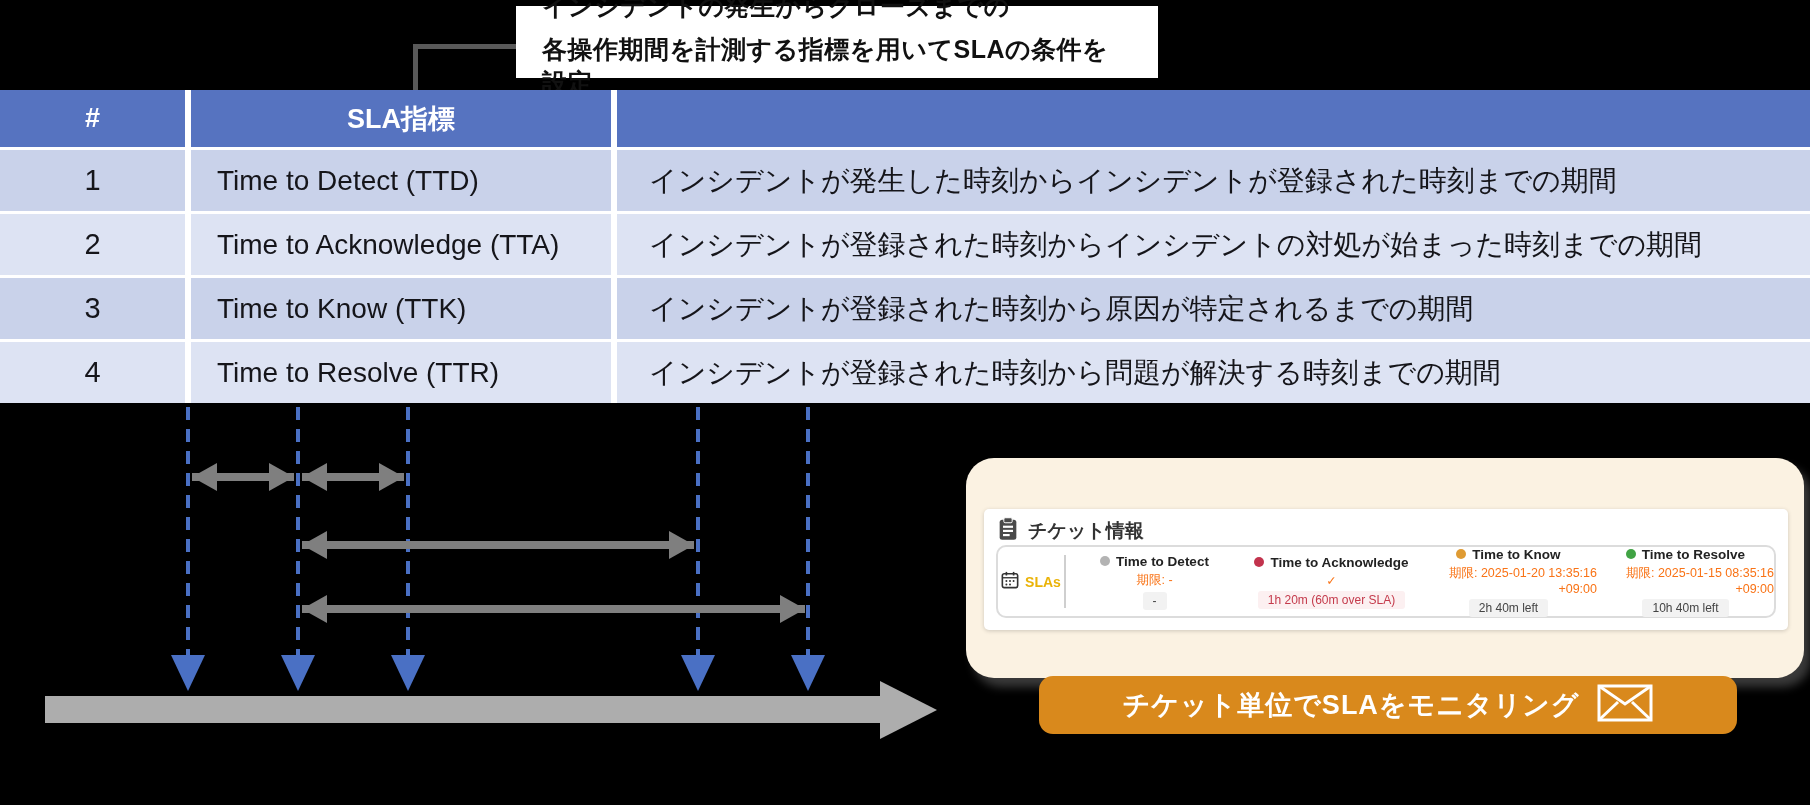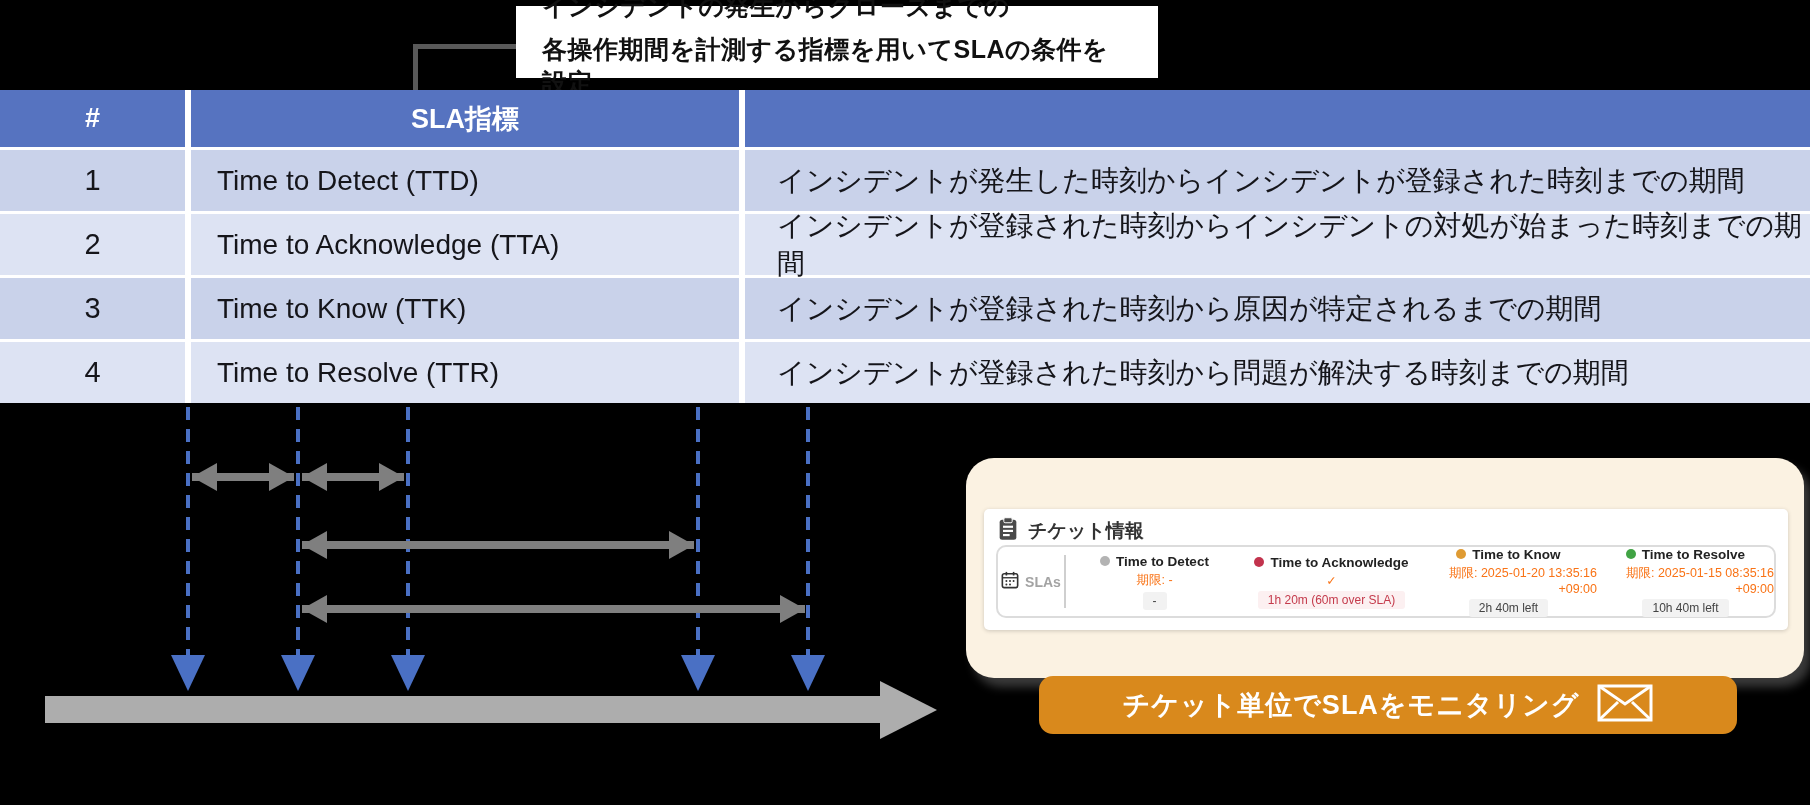--- a/index.html
+++ b/index.html
@@ -21,21 +21,21 @@
   .conn-v { left:413px; top:44px; width:5px; height:74px; background:#595959; }
 
   
   .sla-table { left:0; top:90px; width:1810px; background:#fff; }
   .t-row { display:flex; }
   .t-head { height:57px; }
   .t-body { height:61px; border-top:3px solid #fff; }
   .cell { display:flex; align-items:center; box-sizing:border-box; }
   .c1 { width:185px; justify-content:center; }
   .gap { width:6px; background:#fff; }
-  .c2 { width:548px; padding-left:26px; }
+  .c2 { width:420px; padding-left:26px; }
   .c3 { flex:1; padding-left:32px; }
   .t-head .cell { background:#5673c0; color:#fff; font-weight:700; font-size:27px; }
   .t-head .c2 { justify-content:center; padding-left:0; }
   .row-odd .cell { background:#c9d2ea; }
   .row-even .cell { background:#dde3f3; }
   .t-body .cell { color:#15151a; font-size:28px; }
   .t-body .c1 { font-size:29px; }
 
   
   .vdash {
@@ -77,21 +77,21 @@
     box-shadow:0 1px 4px rgba(0,0,0,0.18);
   }
   .cardhead { left:998px; top:517px; display:flex; align-items:center; gap:10px; }
   .cardhead .ttl { font-size:19px; font-weight:700; color:#333; }
   .innerbox {
     left:996px; top:545px; width:780px; height:73px;
     border:2px solid #dcdcdc; border-radius:10px; box-sizing:border-box;
     display:flex; align-items:stretch;
   }
   .slas-label { width:66px; display:flex; align-items:center; justify-content:center; gap:6px; }
-  .slas-label .txt { font-size:14px; font-weight:700; color:#a3a3a3; }
+  .slas-label .txt { font-size:14px; font-weight:700; color:#eab308; }
   .vdiv { width:2px; background:#cfcfcf; margin:8px 0; }
   .sla-cols { flex:1; display:flex; }
   .sla-col { flex:1; display:flex; flex-direction:column; align-items:center; justify-content:center; gap:3px; }
   .sla-name { display:flex; align-items:center; gap:6px; font-size:13.5px; font-weight:700; color:#222; }
   .dot { width:10px; height:10px; border-radius:50%; display:inline-block; }
   .dot-gray  { background:#b3b3b3; }
   .dot-red   { background:#c2334d; }
   .dot-amber { background:#df9b33; }
   .dot-green { background:#41a344; }
   .sla-line2 { font-size:12.5px; color:#f97316;text-align:right; }

